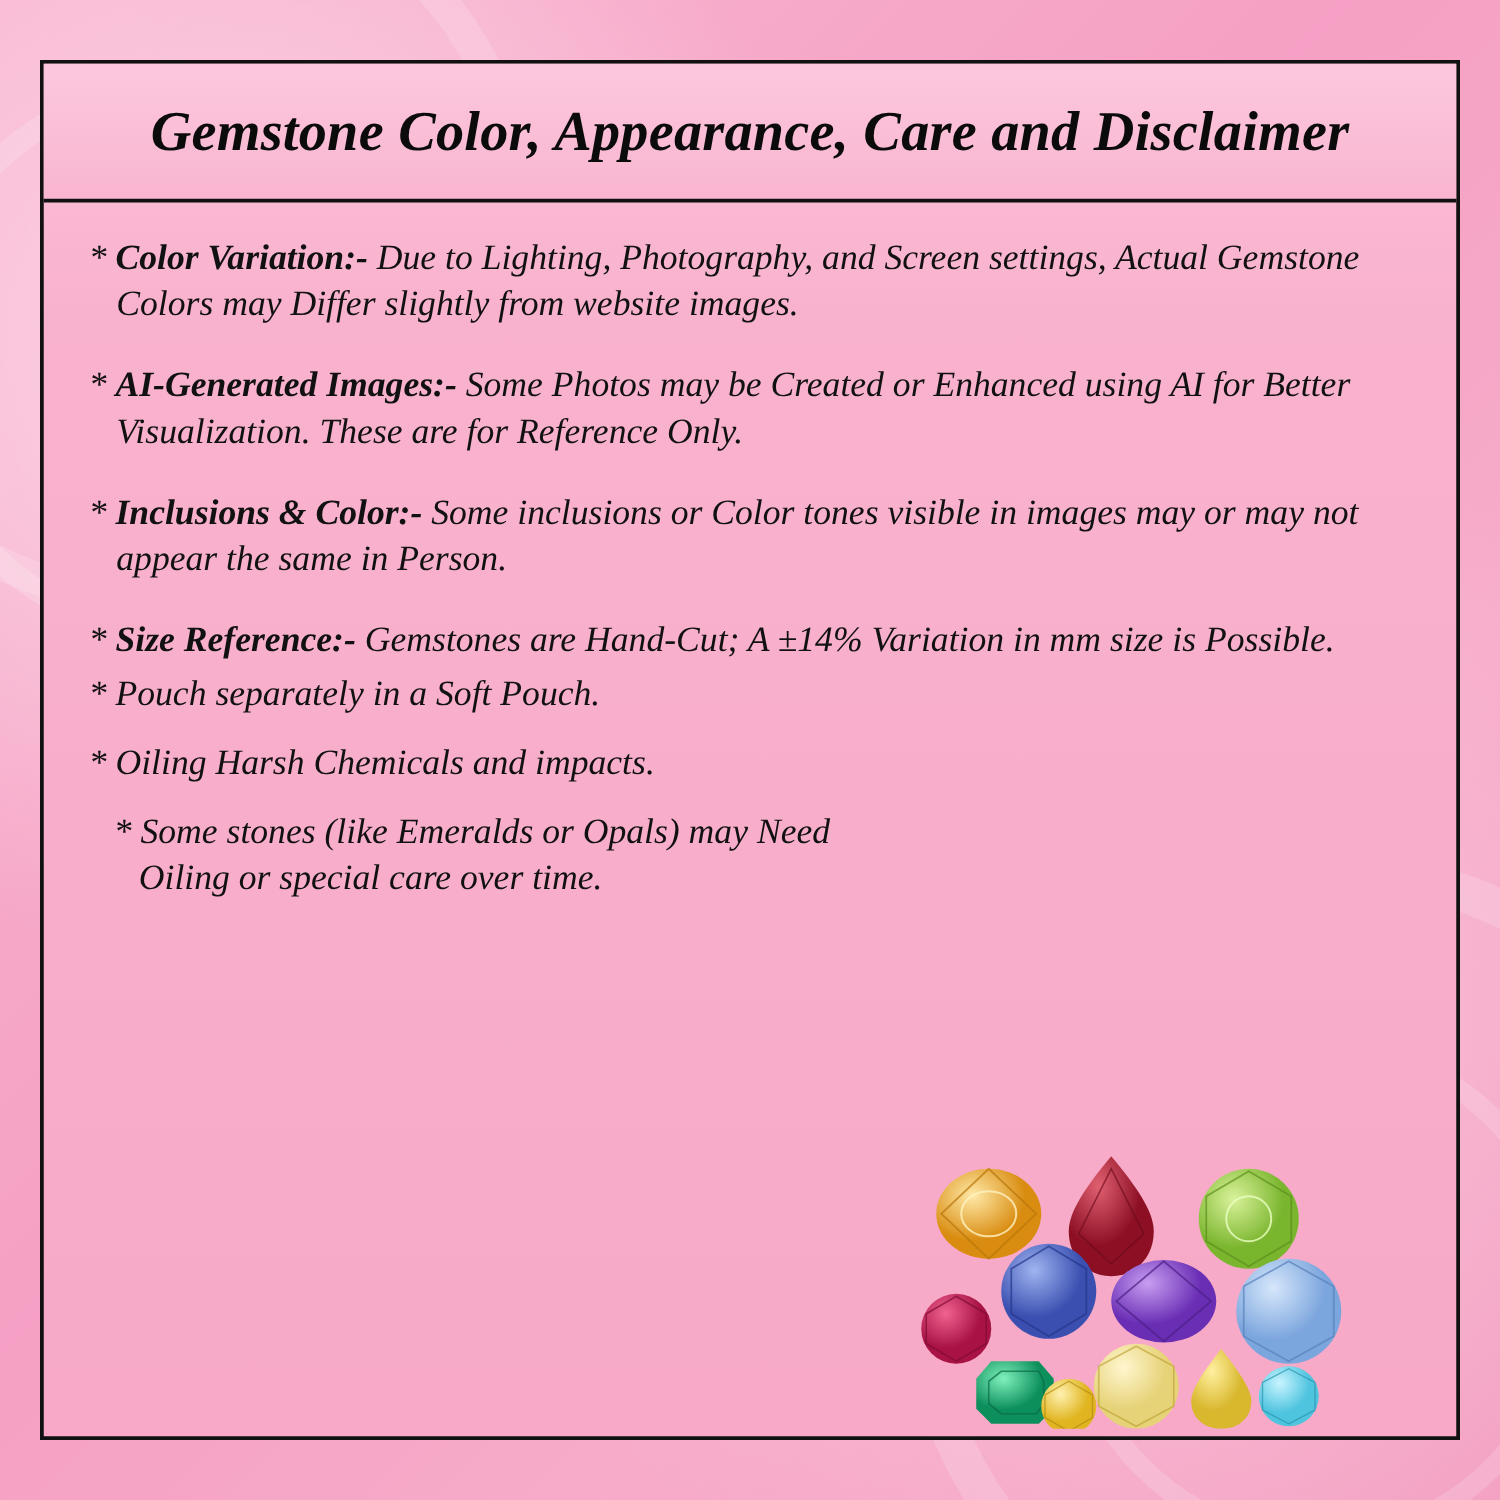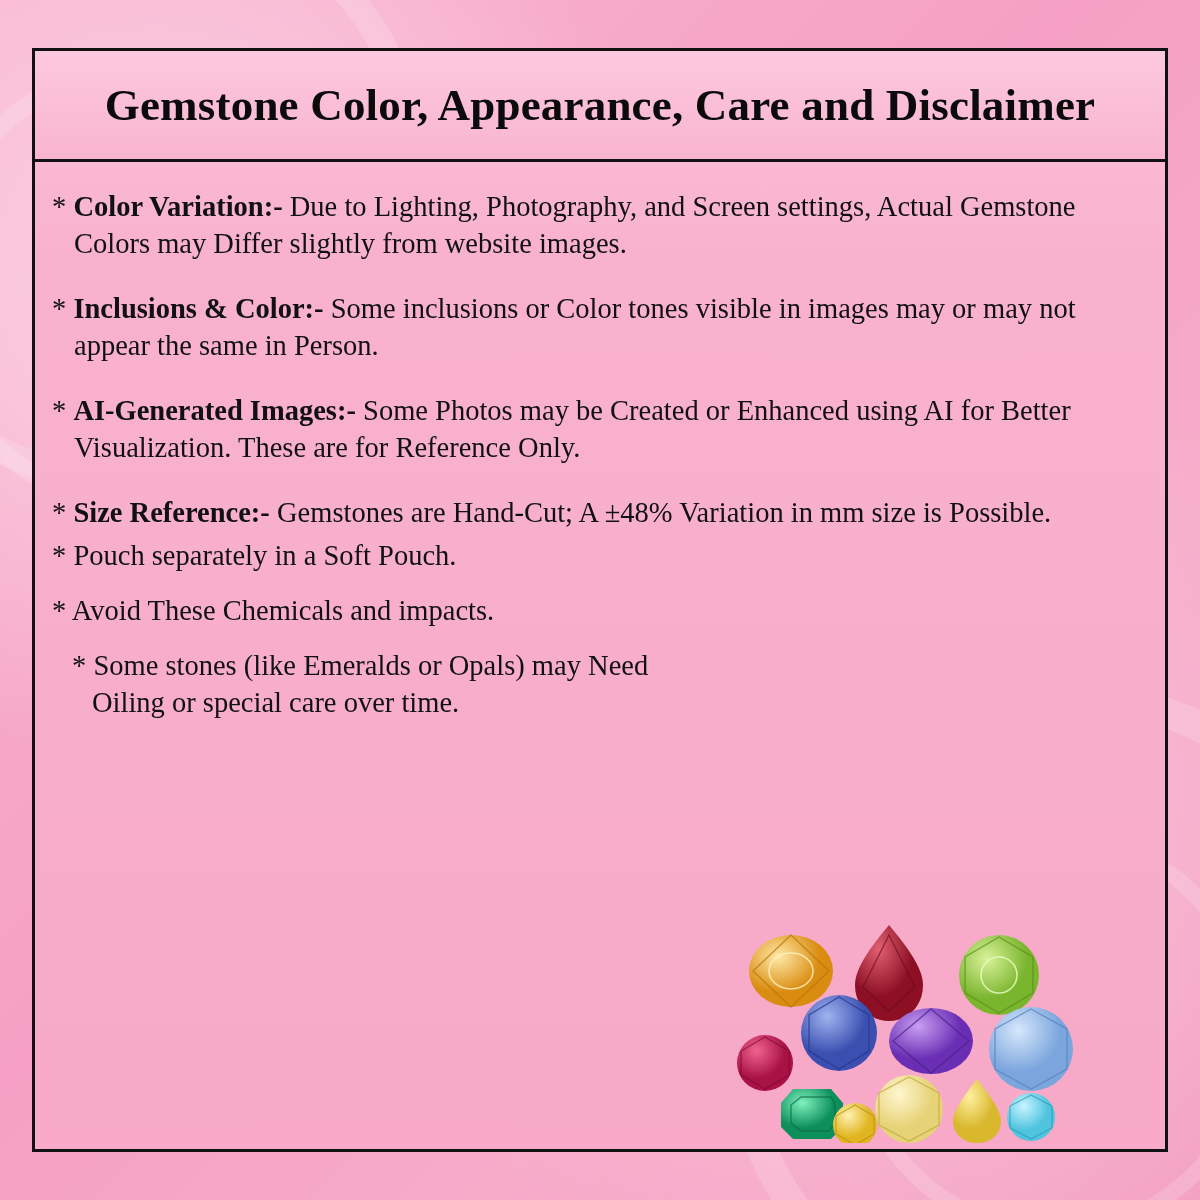--- a/index.html
+++ b/index.html
@@ -17,20 +17,21 @@
   
   .page {
     position: relative;
     width: 1200px;
     height: 1200px;
     background:
       radial-gradient(circle at 18% 26%, rgba(255,255,255,0.50) 0%, rgba(255,255,255,0.0) 36%),
       radial-gradient(circle at 78% 72%, rgba(255,255,255,0.30) 0%, rgba(255,255,255,0.0) 42%),
       linear-gradient(135deg, #f9b7d2 0%, #f5a0c4 45%, #f7abc9 70%, #f39cc0 100%);
     overflow: hidden;
+    font-style: italic;
   }
   .bg-swirl {
     position: absolute;
     border-radius: 50%;
     border: 26px solid rgba(255,255,255,0.16);
     pointer-events: none;
   }
   .sw1 { left: -180px; top: -120px; width: 560px; height: 560px; }
   .sw2 { left: -80px;  top: 60px;  width: 420px; height: 420px; border-width: 18px; }
   .sw3 { right: -200px; bottom: -160px; width: 620px; height: 620px; border-width: 30px; }
@@ -63,21 +64,21 @@
     font-weight: bold;
     font-size: 45px;
     color: #0b0b0b;
     letter-spacing: 0.2px;
     white-space: nowrap;
   }
 
   
   .body {
     position: relative;
-    padding: 26px 30px 0 17px;
+    padding: 26px 30px 0 36px;
   }
   .item {
     color: #111;
     font-size: 28.5px;
     line-height: 1.30;
     margin-bottom: 28px;
     text-indent: 0;
   }
   .item .lead {
     font-weight: bold;
@@ -159,50 +160,50 @@
         <p>
           <span class="star">*</span>
           <span class="lead">Color Variation:-</span><span> Due to Lighting, Photography, and Screen settings, Actual Gemstone Colors may Differ slightly from website images.</span>
         </p>
       </div>
 
 
       <div class="item">
         <p>
           <span class="star">*</span>
-          <span class="lead">Inclusions &amp; Color:-</span><span> Some inclusions or Color tones visible in images may or may not appear the same in Person.</span>
+          <span class="lead">AI-Generated Images:-</span><span> Some Photos may be Created or Enhanced using AI for Better Visualization. These are for Reference Only.</span>
         </p>
       </div>
 
       <div class="item">
         <p>
           <span class="star">*</span>
-          <span class="lead">AI-Generated Images:-</span><span> Some Photos may be Created or Enhanced using AI for Better Visualization. These are for Reference Only.</span>
+          <span class="lead">Inclusions &amp; Color:-</span><span> Some inclusions or Color tones visible in images may or may not appear the same in Person.</span>
         </p>
       </div>
 
       <div class="item" style="margin-bottom:6px;">
         <p>
           <span class="star">*</span>
-          <span class="lead">Size Reference:-</span><span> Gemstones are Hand-Cut; A ±48% Variation in mm size is Possible.</span>
+          <span class="lead">Size Reference:-</span><span> Gemstones are Hand-Cut; A ±14% Variation in mm size is Possible.</span>
         </p>
       </div>
 
 
       <div class="tips">
         <div class="item">
           <p>
             <span class="star">*</span>
             <span>Pouch separately in a Soft Pouch.</span>
           </p>
         </div>
         <div class="item">
           <p>
             <span class="star">*</span>
-            <span>Avoid These Chemicals and impacts.</span>
+            <span>Oiling Harsh Chemicals and impacts.</span>
           </p>
         </div>
         <div class="item" style="max-width:640px;margin-left:20px;">
           <p>
             <span class="star">*</span>
             <span>Some stones (like Emeralds or Opals) may Need Oiling or special care over time.</span>
           </p>
         </div>
       </div>
     </div>

